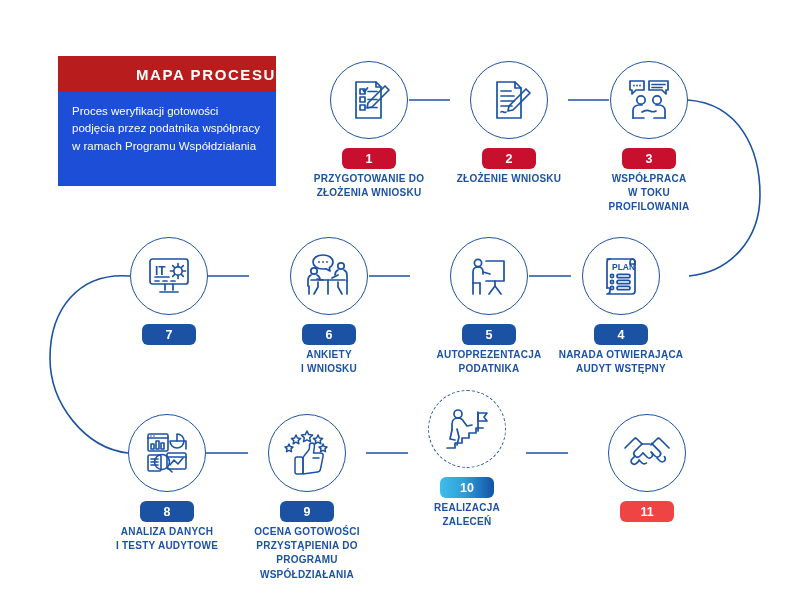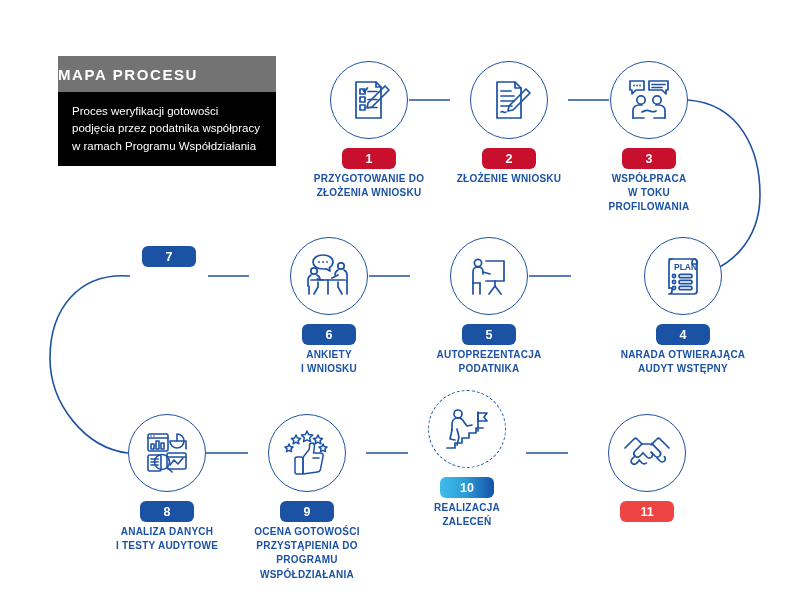--- a/index.html
+++ b/index.html
@@ -20,35 +20,35 @@
 
   
   #title-card {
     position: absolute;
     left: 58px;
     top: 56px;
     width: 218px;
     height: 130px;
   }
   #title-bar {
-    background: #737373;
+    background: #b91c1c;
     height: 36px;
     display: flex;
     align-items: center;
-    justify-content: flex-start;
+    justify-content: flex-end;
   }
   #title-bar-text {
     color: #ffffff;
     font-size: 15px;
     font-weight: bold;
     letter-spacing: 1.6px;
   }
   #title-body {
-    background: #000000;
-    height: 74px;
+    background: #1d4ed8;
+    height: 94px;
     padding: 11px 14px 0 14px;
     box-sizing: border-box;
   }
   #title-body-text {
     color: #ffffff;
     font-size: 11.5px;
     line-height: 1.52;
     font-weight: normal;
   }
 
@@ -219,21 +219,21 @@
       </svg>
     </div>
     <div class="badge red">
       <span>3</span>
     </div>
     <div class="step-label">WSPÓŁPRACA
 W TOKU
 PROFILOWANIA</div>
   </div>
 
-  <div class="step" style="left:683px; top:237px;">
+  <div class="step" style="left:621px; top:237px;">
     <div class="step-circle">
       <svg width="46" height="46" viewBox="0 0 46 46">
         <g fill="none" stroke="#1C52A4" stroke-width="1.7" stroke-linecap="round" stroke-linejoin="round">
           <path d="M9 6 h25 c2 0 3 1 3 3 v29 c0 2-1 3-3 3 h-25 c2 0 3-1 3-3 v-3 h-3"></path>
           <path d="M12 6 c-2 0-3 1-3 3 v26"></path>
           <path d="M34 6 c2 0 3 1 3 3 v2 h-5 v-2 c0-1 1-3 2-3"></path>
           <text x="14" y="17" font-family="Liberation Sans, sans-serif" font-size="8.5" font-weight="bold" fill="#1C52A4" stroke="none">PLAN</text>
           <circle cx="14" cy="23" r="1.6"></circle>
           <circle cx="14" cy="29" r="1.6"></circle>
           <circle cx="14" cy="35" r="1.6"></circle>
@@ -300,20 +300,37 @@
       </svg>
     </div>
     <div class="badge blue">
       <span>6</span>
     </div>
     <div class="step-label">ANKIETY
 I WNIOSKU</div>
   </div>
 
   <div class="step" style="left:169px; top:237px;">
+    <div class="step-circle">
+      <svg width="48" height="48" viewBox="0 0 48 48">
+        <g fill="none" stroke="#1C52A4" stroke-width="1.7" stroke-linecap="round" stroke-linejoin="round">
+          <rect x="5" y="7" width="38" height="25" rx="2.5"></rect>
+          <path d="M20 32 v6"></path>
+          <path d="M28 32 v6"></path>
+          <line x1="15" y1="40" x2="33" y2="40"></line>
+          <text x="10" y="23" font-family="Liberation Sans, sans-serif" font-size="12" font-weight="bold" fill="#1C52A4" stroke="none">IT</text>
+          <line x1="10" y1="25" x2="24" y2="25"></line>
+          <circle cx="33" cy="19" r="4.2"></circle>
+          <path d="M33 11.5 v2.5 M33 24 v2.5 M25.5 19 h2.5 M38 19 h2.5 M27.7 13.7 l1.8 1.8 M36.5 22.5 l1.8 1.8 M38.3 13.7 l-1.8 1.8 M29.5 22.5 l-1.8 1.8"></path>
+          <line x1="10" y1="29" x2="14" y2="29"></line>
+          <line x1="18" y1="29" x2="22" y2="29"></line>
+          <line x1="26" y1="29" x2="30" y2="29"></line>
+        </g>
+      </svg>
+    </div>
     <div class="badge blue">
       <span>7</span>
     </div>
   </div>
 
   <div class="step" style="left:167px; top:414px;">
     <div class="step-circle">
       <svg width="48" height="48" viewBox="0 0 48 48">
         <g fill="none" stroke="#1C52A4" stroke-width="1.6" stroke-linecap="round" stroke-linejoin="round">
           <rect x="5" y="5" width="20" height="17" rx="1.5"></rect>

